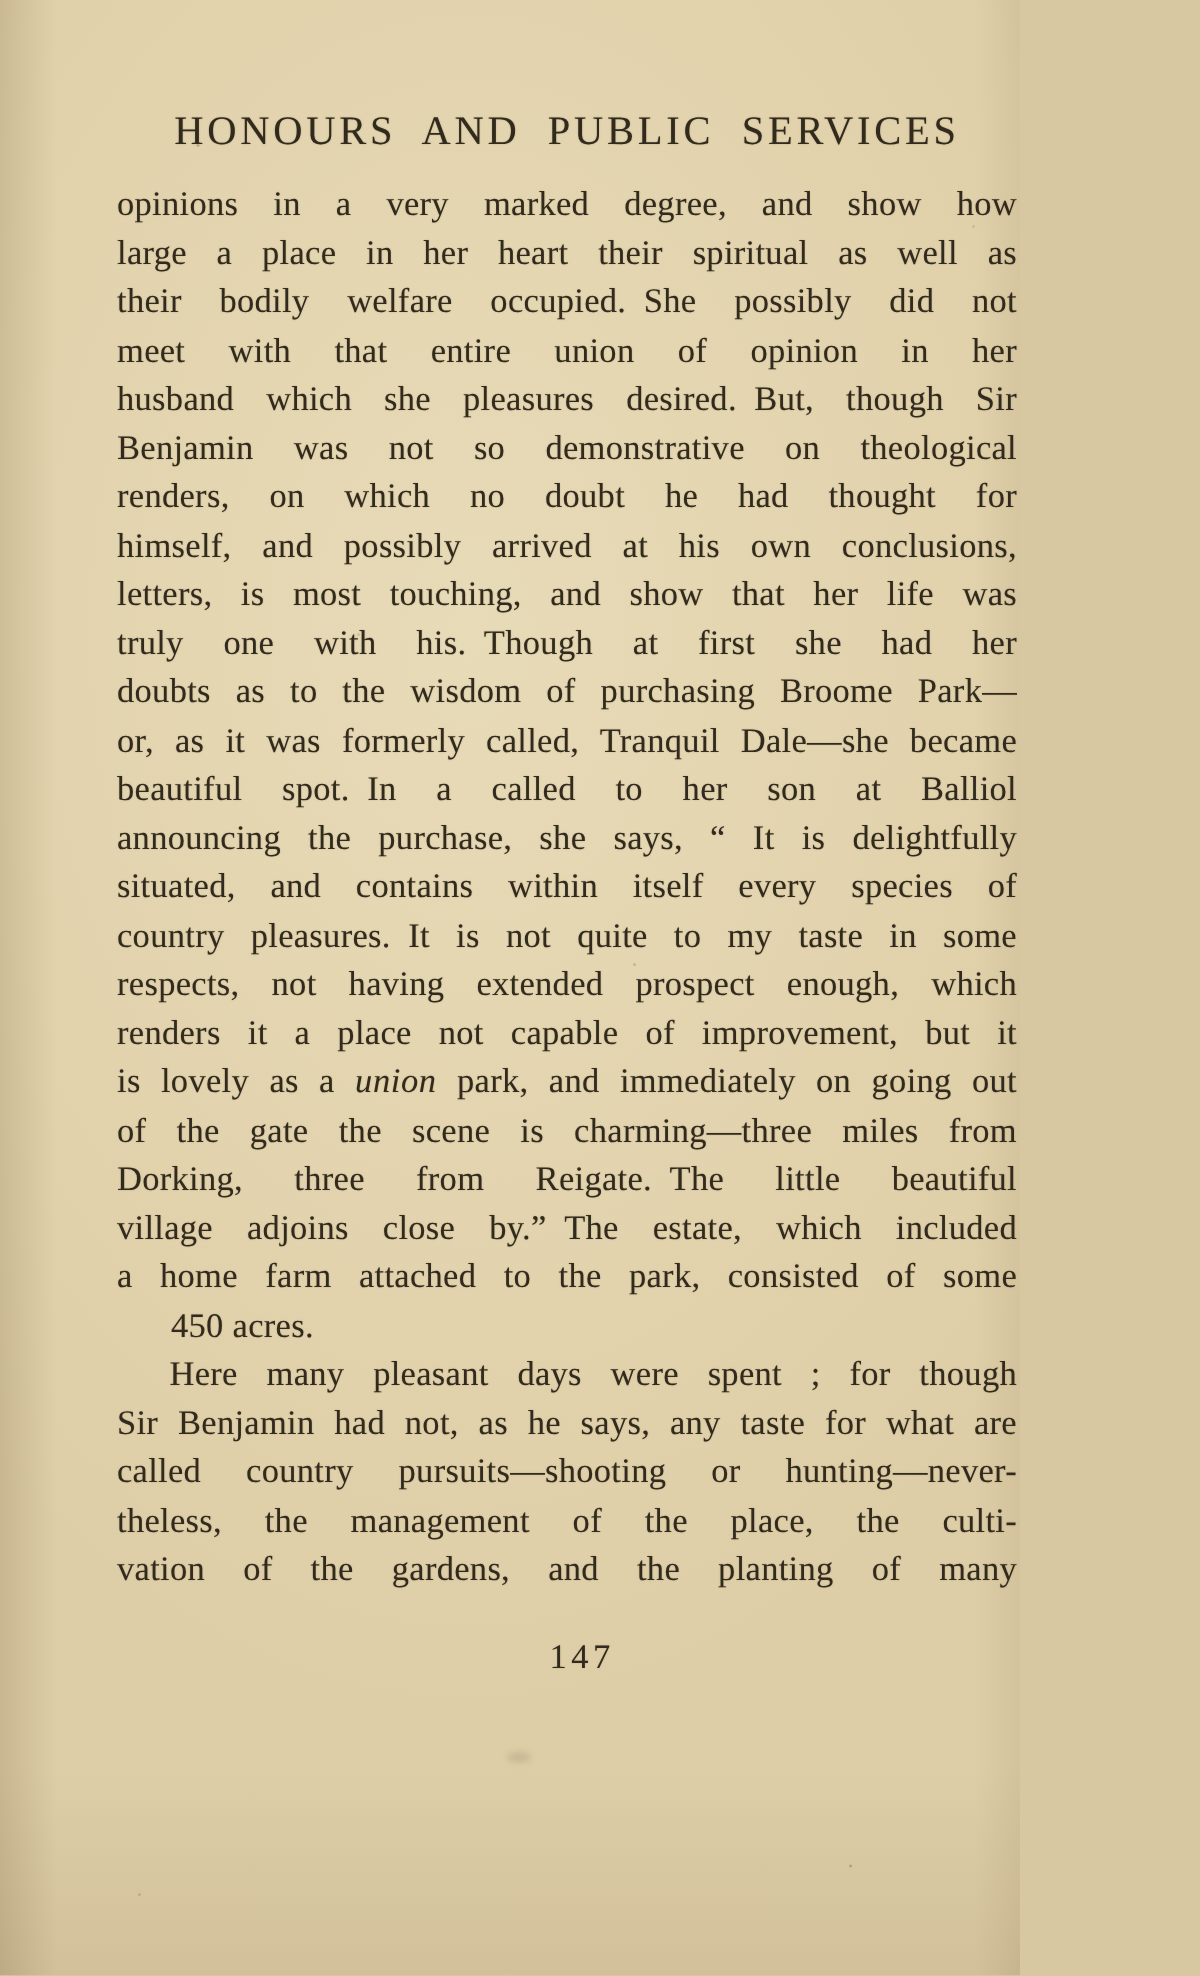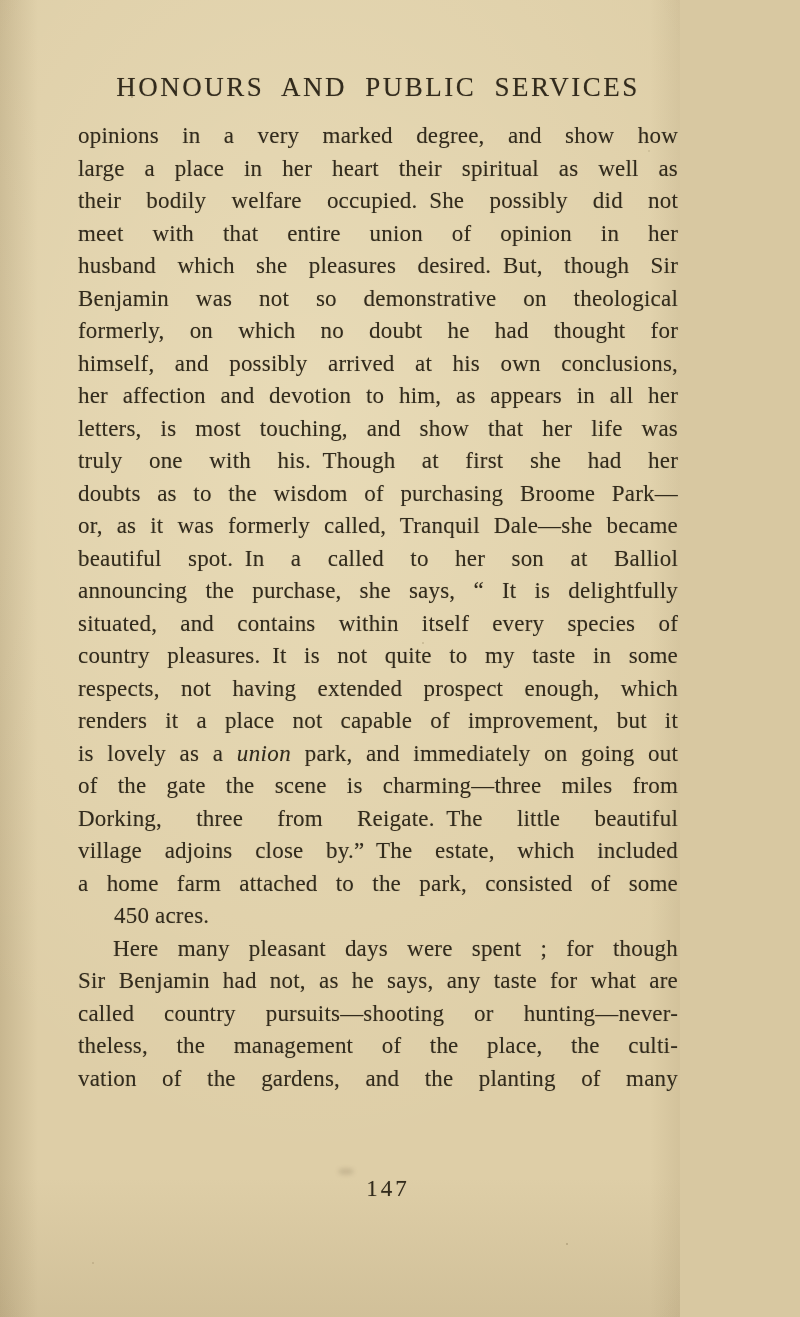--- a/index.html
+++ b/index.html
@@ -89,21 +89,21 @@
   .line.indent {
     text-indent: 35px;
   }
   .line i {
     letter-spacing: 0.4px;
   }
   .folio {
     position: absolute;
     left: 78px;
     width: 620px;
-    top: 1176px;
+    top: 1092px;
     text-align: center;
     font-size: 23px;
     letter-spacing: 3px;
     text-shadow: 0 0 1px rgba(60, 50, 28, 0.30);
   }
 </style>
 </head>
 <body>
 
 <div class="page">
@@ -113,23 +113,22 @@
 
   <div class="running-head">HONOURS AND PUBLIC SERVICES</div>
 
   <div class="text-block" id="text-block">
       <div class="line">opinions in a very marked degree, and show how</div>
       <div class="line">large a place in her heart their spiritual as well as</div>
       <div class="line">their bodily welfare occupied. She possibly did not</div>
       <div class="line">meet with that entire union of opinion in her</div>
       <div class="line">husband which she pleasures desired. But, though Sir</div>
       <div class="line">Benjamin was not so demonstrative on theological</div>
-      <div class="line">formerly, on which no doubt he had thought for</div>
+      <div class="line">renders, on which no doubt he had thought for</div>
       <div class="line">himself, and possibly arrived at his own conclusions,</div>
-      <div class="line">her affection and devotion to him, as appears in all her</div>
       <div class="line">letters, is most touching, and show that her life was</div>
       <div class="line">truly one with his. Though at first she had her</div>
       <div class="line">doubts as to the wisdom of purchasing Broome Park—</div>
       <div class="line">or, as it was formerly called, Tranquil Dale—she became</div>
       <div class="line">beautiful spot. In a called to her son at Balliol</div>
       <div class="line">announcing the purchase, she says, “ It is delightfully</div>
       <div class="line">situated, and contains within itself every species of</div>
       <div class="line">country pleasures. It is not quite to my taste in some</div>
       <div class="line">respects, not having extended prospect enough, which</div>
       <div class="line">renders it a place not capable of improvement, but it</div>

